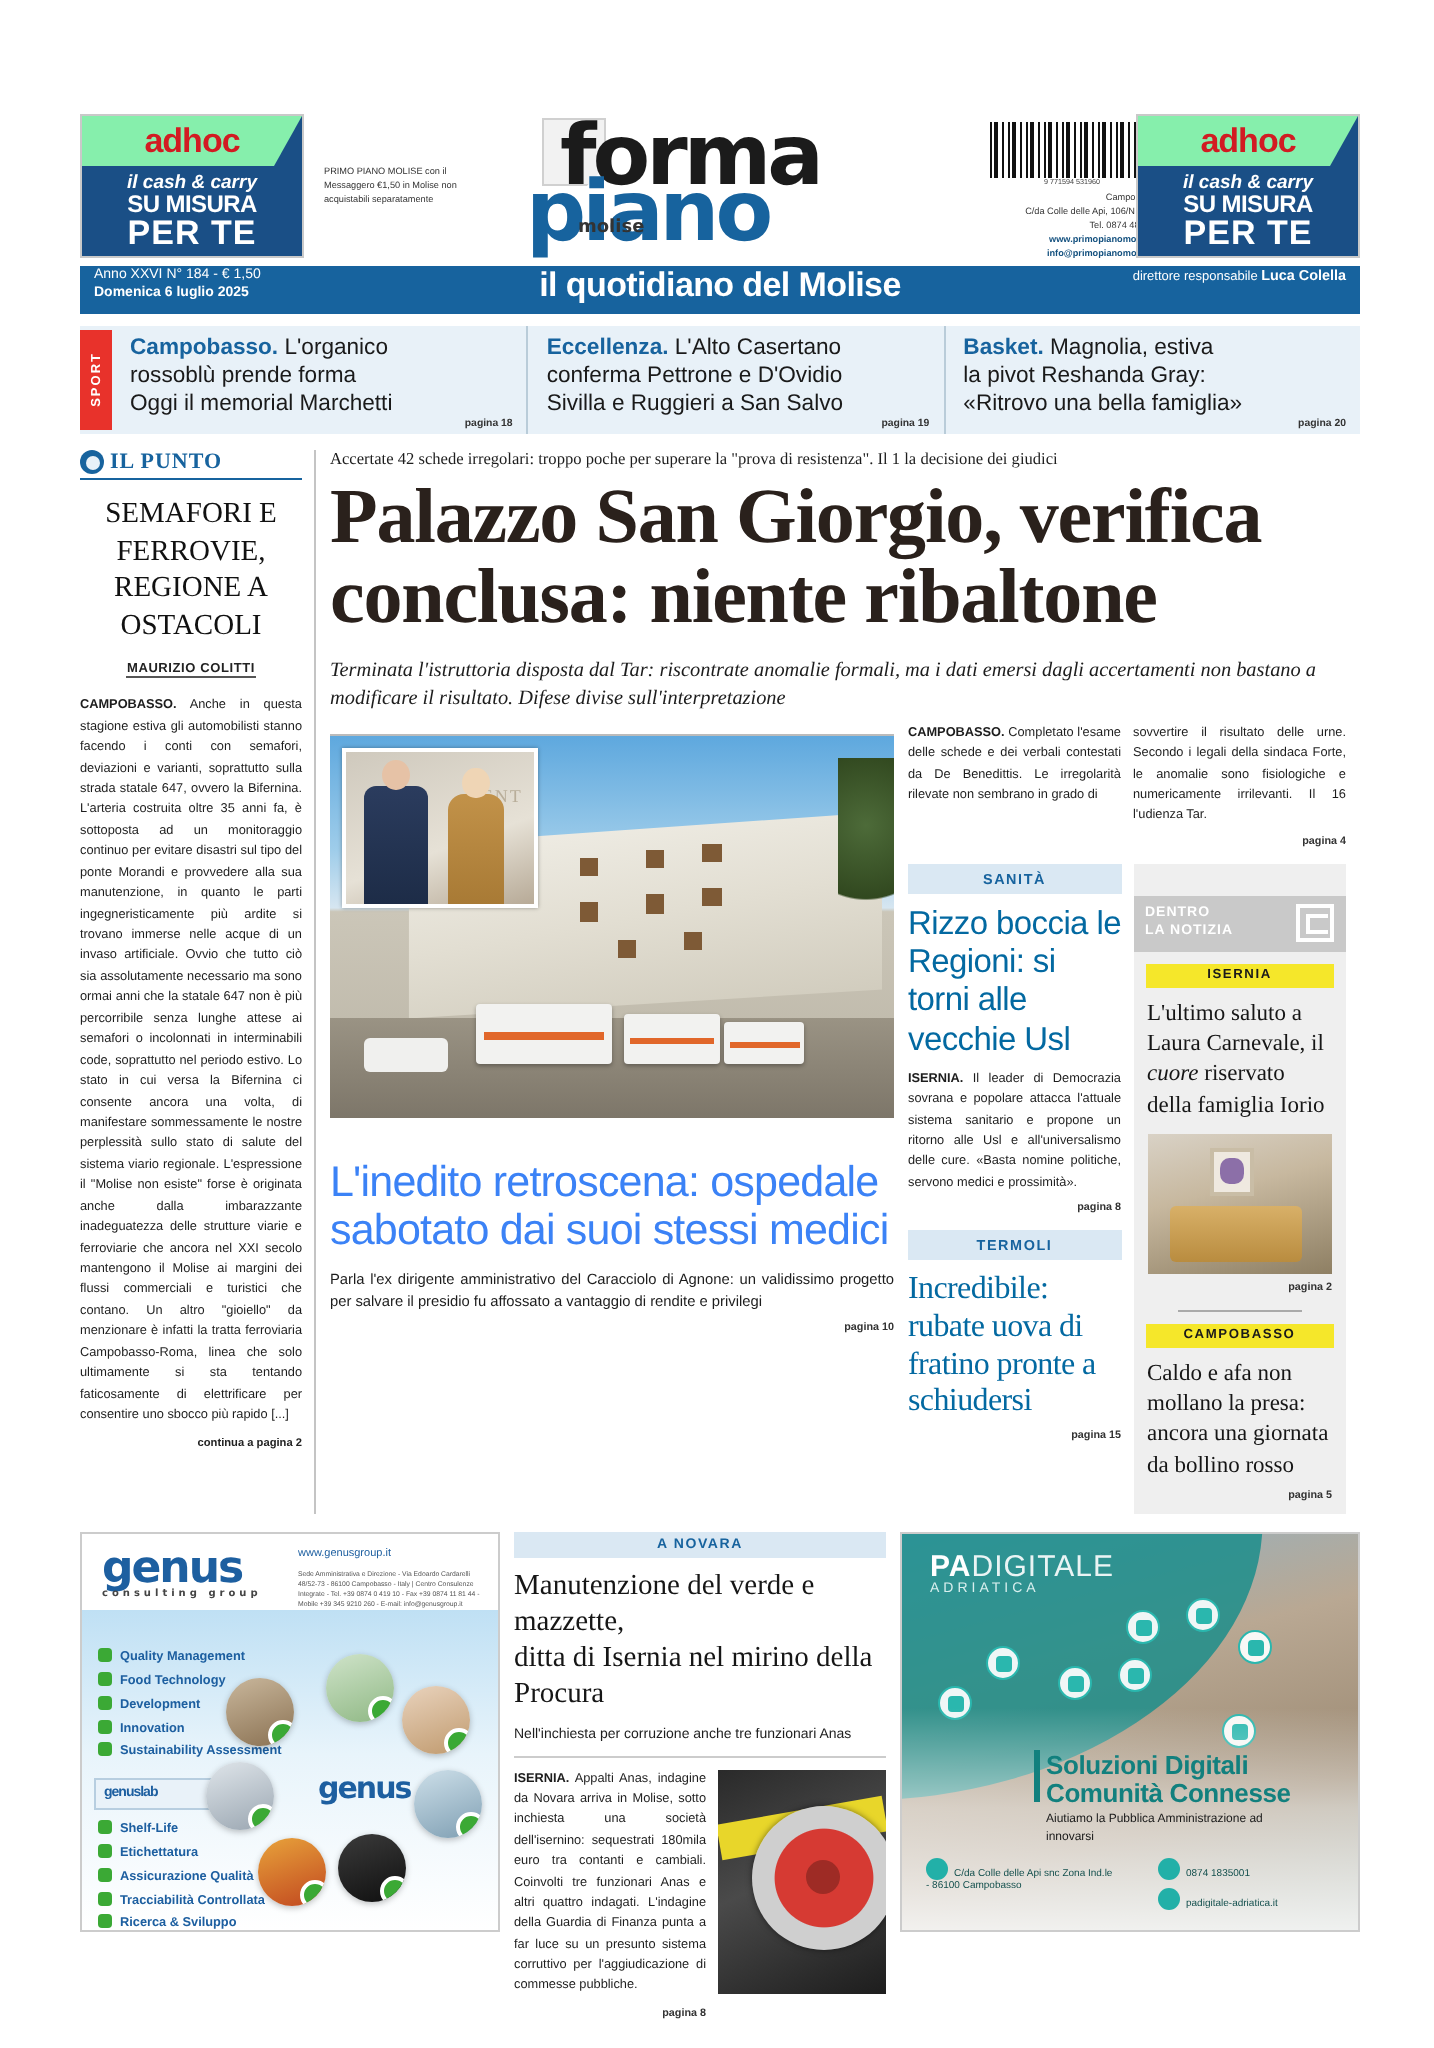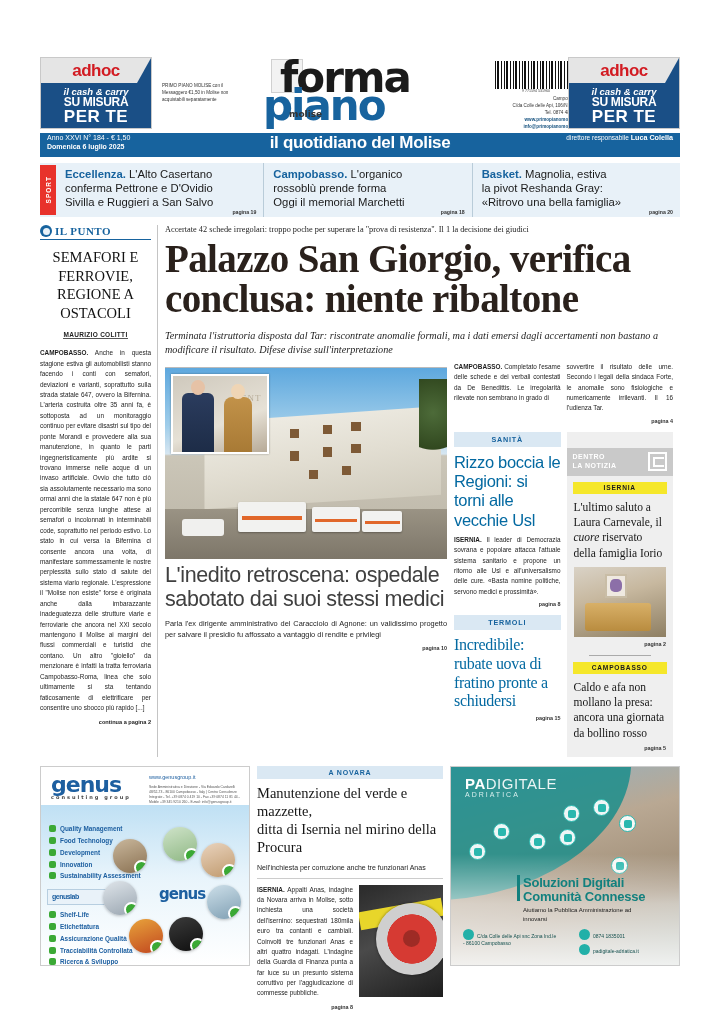--- a/index.html
+++ b/index.html
@@ -26,21 +26,21 @@
   .masthead { position: relative; height: 78px; }
 
   .adhoc-box {
     position: absolute; width: 112px; height: 72px;
     border: 1px solid #c9c9c9; background: #fff;
     display: flex; flex-direction: column; overflow: hidden;
   }
   .adhoc-box.left { left: 0; top: 2px; }
   .adhoc-box.right { right: 0; top: 2px; }
   .adhoc-top {
-    flex: 0 0 25px; background:#e5e5e5; position: relative;
+    flex: 0 0 25px; background:#86efac; position: relative;
     display:flex; align-items:center; justify-content:center;
   }
   .adhoc-word {
     font-weight: bold; font-size: 17px; letter-spacing: -0.5px;
     color: #d21b22;
   }
   .adhoc-top:after{
     content:""; position:absolute; right:0; bottom:0;
     border-style:solid; border-width: 0 0 25px 14px;
     border-color: transparent transparent #1a4f86 transparent;
@@ -194,22 +194,22 @@
     border:2px solid #fff; box-shadow:0 0 2px rgba(0,0,0,.35);
     overflow:hidden;
   }
   .ip-man{position:absolute;left:10%;bottom:0;width:34%;height:78%;background:linear-gradient(180deg,#2b3c5e 0%,#1d2c47 100%);border-radius:6px 6px 0 0;}
   .ip-man:before{content:"";position:absolute;left:28%;top:-22%;width:44%;height:26%;background:#e6c2a6;border-radius:50%;}
   .ip-woman{position:absolute;right:16%;bottom:0;width:30%;height:72%;background:linear-gradient(180deg,#c29249 0%,#a87a35 100%);border-radius:8px 8px 0 0;}
   .ip-woman:before{content:"";position:absolute;left:26%;top:-24%;width:48%;height:28%;background:#efd5b5;border-radius:50%;}
   .ip-txt{position:absolute;right:6%;top:22%;font-family:"Liberation Serif",serif;font-size:9px;color:#b9ae9a;letter-spacing:1px;}
 
   .sub-head {
-    font-size:21.5px; line-height:1.12; font-weight:normal; color:#404040;
-    margin-top:4px; letter-spacing:-0.4px;
+    font-size:21.5px; line-height:1.12; font-weight:normal; color:#3b82f6;
+    margin-top:20px; letter-spacing:-0.4px;
   }
   .sub-dek {
     font-size:7.4px; line-height:1.5; color:#1d1d1d; margin-top:7px; text-align:justify;
   }
   .pag-right { text-align:right; font-size:5.4px; font-weight:bold; color:#333; margin-top:5px; }
 
   
   .right-block { display:flex; gap:6px; margin-top:0; }
   .rb-col { flex:1; }
   .rb-text { font-size:6.4px; line-height:1.62; text-align:justify; color:#1d1d1d; }
@@ -384,34 +384,34 @@
     </div>
   </div>
 
   <div class="sport-strip">
     <div class="sport-tab">
       <span>SPORT</span>
     </div>
 
     <div class="sport-item">
       <p>
+        <b>Campobasso.</b><span> L'organico</span><br>
+        <span>rossoblù prende forma</span><br>
+        <span>Oggi il memorial Marchetti</span>
+      </p>
+      <div class="sport-pag">pagina 18</div>
+    </div>
+
+    <div class="sport-item">
+      <p>
         <b>Eccellenza.</b><span> L'Alto Casertano</span><br>
         <span>conferma Pettrone e D'Ovidio</span><br>
         <span>Sivilla e Ruggieri a San Salvo</span>
       </p>
       <div class="sport-pag">pagina 19</div>
-    </div>
-
-    <div class="sport-item">
-      <p>
-        <b>Campobasso.</b><span> L'organico</span><br>
-        <span>rossoblù prende forma</span><br>
-        <span>Oggi il memorial Marchetti</span>
-      </p>
-      <div class="sport-pag">pagina 18</div>
     </div>
 
     <div class="sport-item">
       <p>
         <b>Basket.</b><span> Magnolia, estiva</span><br>
         <span>la pivot Reshanda Gray:</span><br>
         <span>«Ritrovo una bella famiglia»</span>
       </p>
       <div class="sport-pag">pagina 20</div>
     </div>

